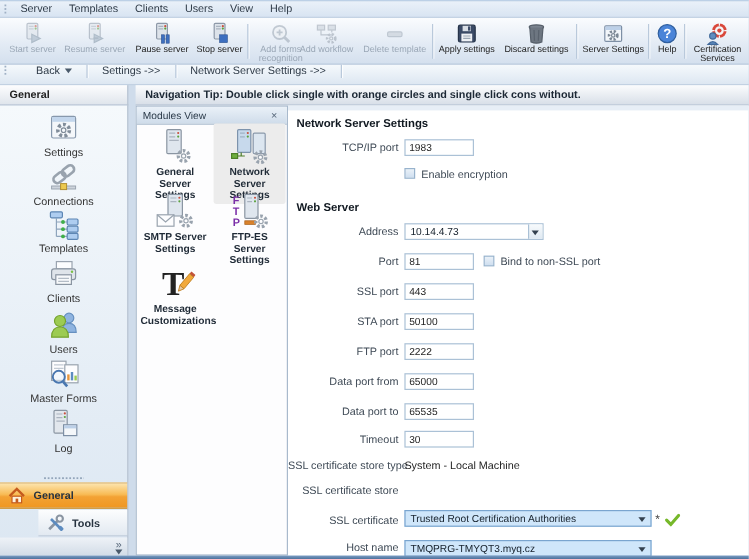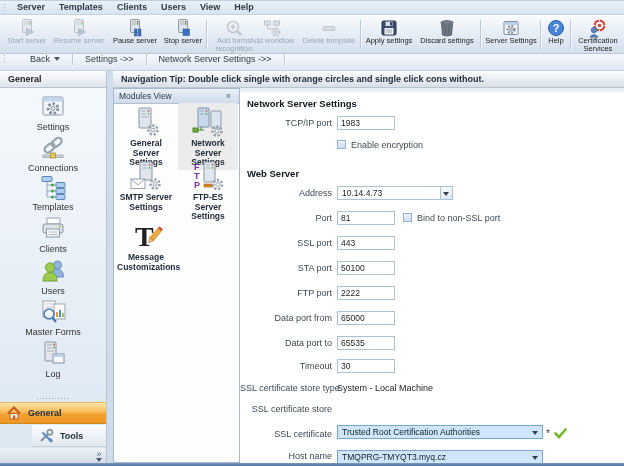--- a/index.html
+++ b/index.html
@@ -14,21 +14,21 @@
   
   .menubar {
     position:absolute; top:0; left:0; right:0; height:15px;
     background:linear-gradient(#eaf1f9,#d8e4f2);
     border-top:1px solid #bcd0e6; border-bottom:1px solid #c4d3e4;
     display:flex; align-items:center;
   }
   .grip { width:3px; height:9px; margin:0 4px 0 3px;
     background-image:radial-gradient(circle, #9fb0c4 35%, transparent 40%);
     background-size:3px 3px; }
-  .menu-item { padding:0 7px; font-weight:bold; color:#2e3a47; line-height:13px; cursor:default; }
+  .menu-item { padding:0 7px; font-weight:normal; color:#2e3a47; line-height:13px; cursor:default; }
 
   
   .toolbar {
     position:absolute; top:15px; left:0; right:0; height:39px;
     background:linear-gradient(#fafcfe,#e2eaf4 60%,#d4e0ee);
     border-bottom:1px solid #b7c8db;
   }
   .tbtn {
     position:absolute; top:1px; height:36px;
     display:flex; flex-direction:column; align-items:center;

